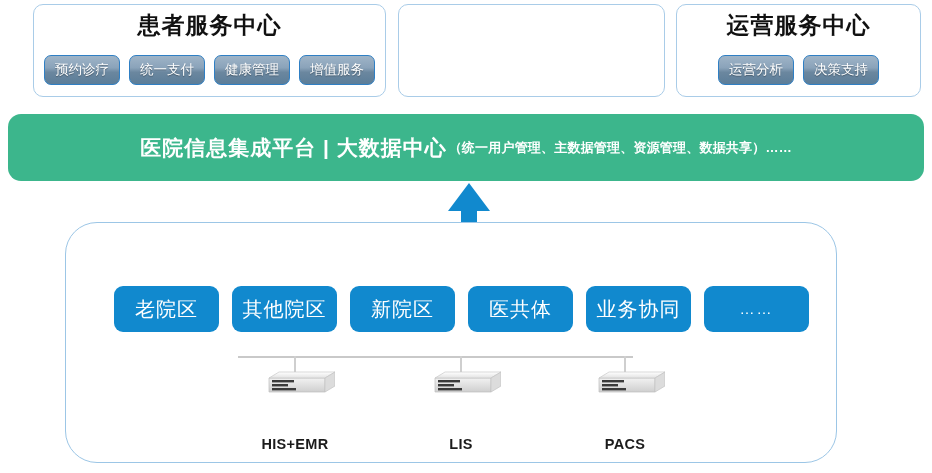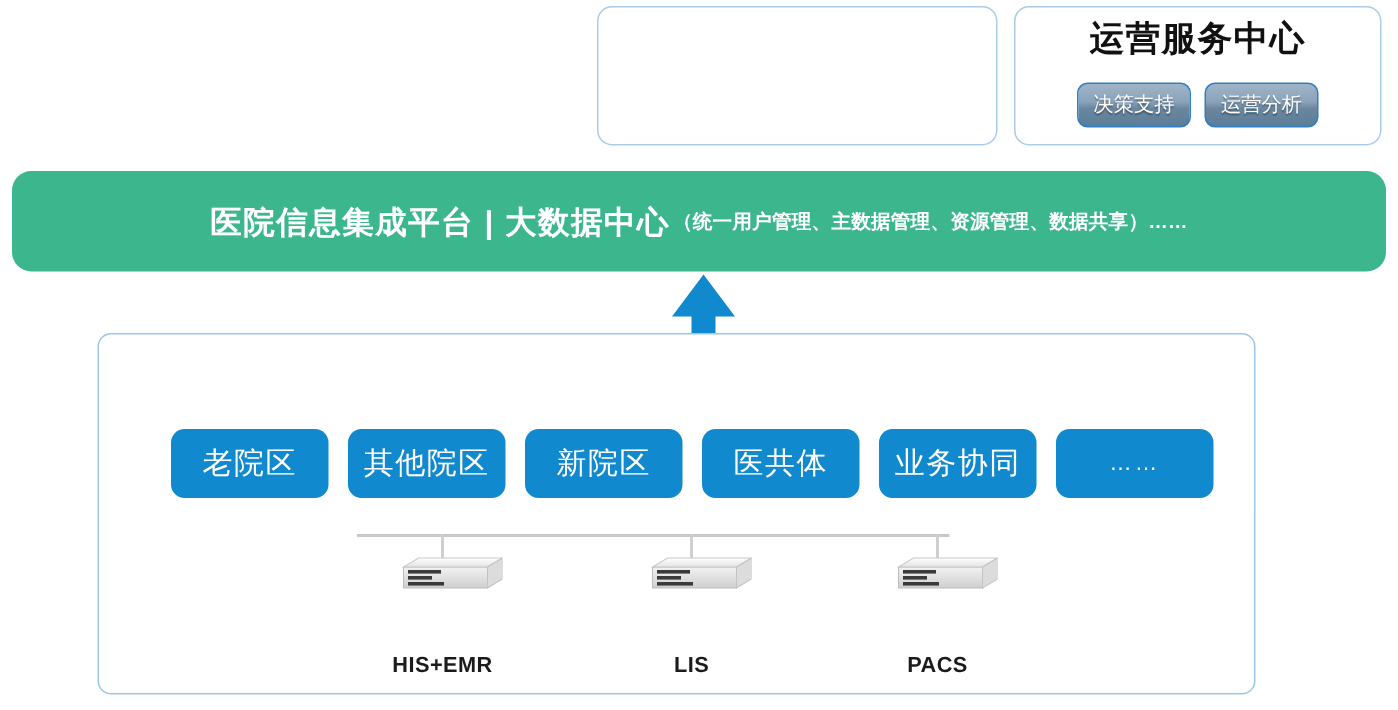--- a/index.html
+++ b/index.html
@@ -111,21 +111,21 @@
 
   
   #campus-container {
     position: absolute;
     left: 65px;
     top: 222px;
     width: 772px;
     height: 241px;
     box-sizing: border-box;
     border: 1.5px solid #9cc6e6;
-    border-radius: 9px;
+    border-radius: 32px;
     background: #ffffff;
   }
 
   #campus-row {
     position: absolute;
     left: 48px;
     top: 63px;
     width: 695px;
     display: flex;
     gap: 13px;
@@ -192,29 +192,38 @@
   }
   #server-his  { left: 175px; top: 133px; }
   #server-lis  { left: 341px; top: 133px; }
   #server-pacs { left: 505px; top: 133px; }
 </style>
 </head>
 <body>
 
 <div id="canvas">
 
+  <div class="center-panel" id="panel-patient">
+    <div class="center-title">患者服务中心</div>
+    <div class="chip-row">
+      <div class="chip">预约诊疗</div>
+      <div class="chip">统一支付</div>
+      <div class="chip">健康管理</div>
+      <div class="chip">增值服务</div>
+    </div>
+  </div>
 
   <div class="center-panel" id="panel-clinical">
   </div>
 
   <div class="center-panel" id="panel-operation">
     <div class="center-title">运营服务中心</div>
     <div class="chip-row">
+      <div class="chip">运营分析</div>
       <div class="chip">决策支持</div>
-      <div class="chip">运营分析</div>
     </div>
   </div>
 
   <div id="platform-bar">
     <span id="platform-title">医院信息集成平台 | 大数据中心</span>
     <span id="platform-subtitle">（统一用户管理、主数据管理、资源管理、数据共享）……</span>
   </div>
 
   <svg id="link-arrow" viewBox="0 0 48 112">
     <polygon points="24,2 45,30 32,30 32,82 45,82 24,110 3,82 16,82 16,30 3,30" fill="#1189ce"></polygon>

